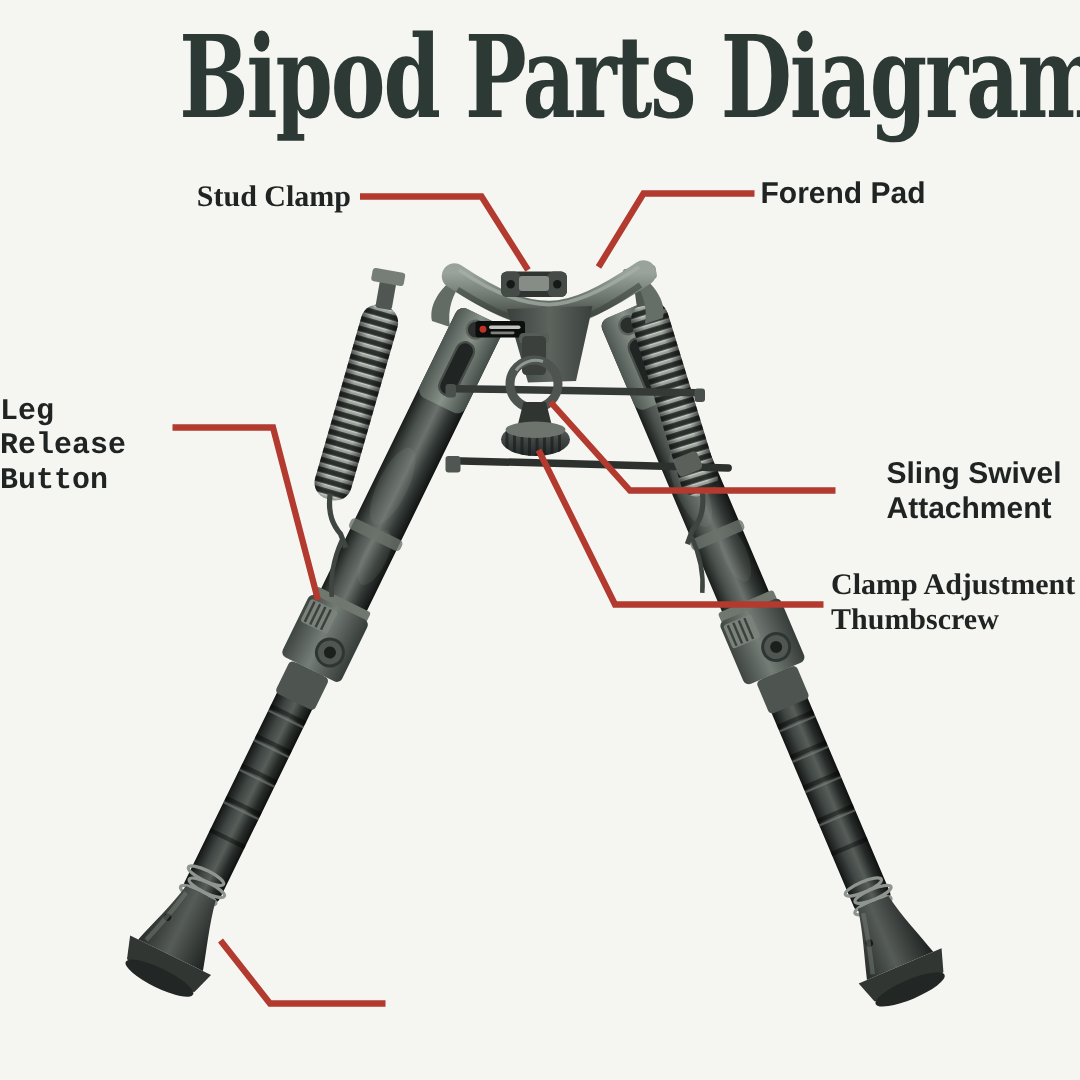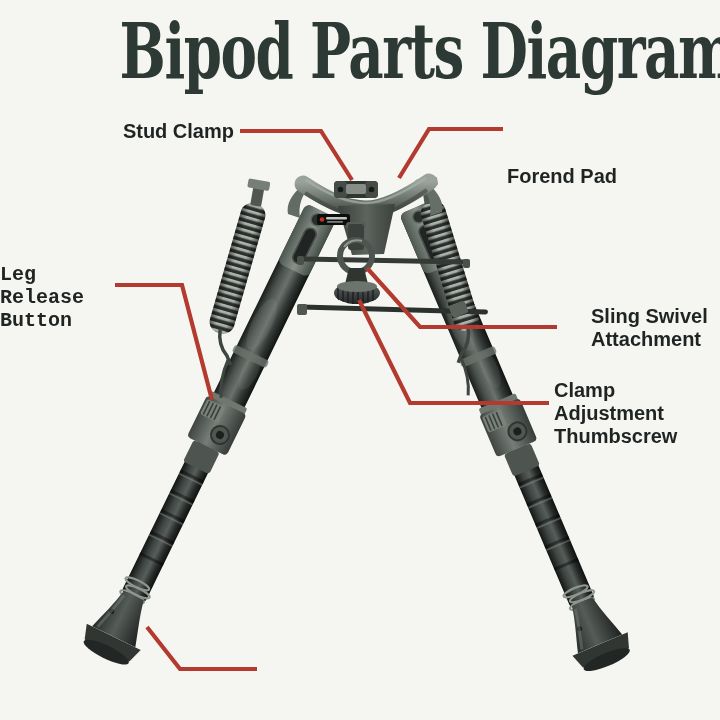--- a/index.html
+++ b/index.html
@@ -27,25 +27,25 @@
   }
   .diagram-svg{position:absolute;left:0;top:0;width:720px;height:720px;}
   .lbl{
     position:absolute;
     font-weight:700;
     font-size:20px;
     line-height:1.16;
     color:var(--label-text);
     white-space:pre-line;
   }
-  .lbl-stud{left:74px;top:120px;width:160px;text-align:right;}
-  .lbl-forend{left:507px;top:118px;margin-top:47px;}
+  .lbl-stud{left:74px;top:120px;width:160px;text-align:right;font-family:Liberation Serif, serif;}
+  .lbl-forend{left:507px;top:118px;}
   .lbl-legrelease{left:0px;top:263px;width:112px;text-align:left;font-family:Liberation Mono, monospace;}
   .lbl-sling{left:561px;top:305px;margin-left:30px;}
-  .lbl-clamp{left:554px;top:379px;}
+  .lbl-clamp{left:554px;top:379px;font-family:Liberation Serif, serif;}
   .lbl-feet{left:261px;top:659px;}
 </style>
 </head>
 <body>
 
 <div class="stage">
 
   <div class="title">
     <span>Bipod Parts Diagram</span>
   </div>

